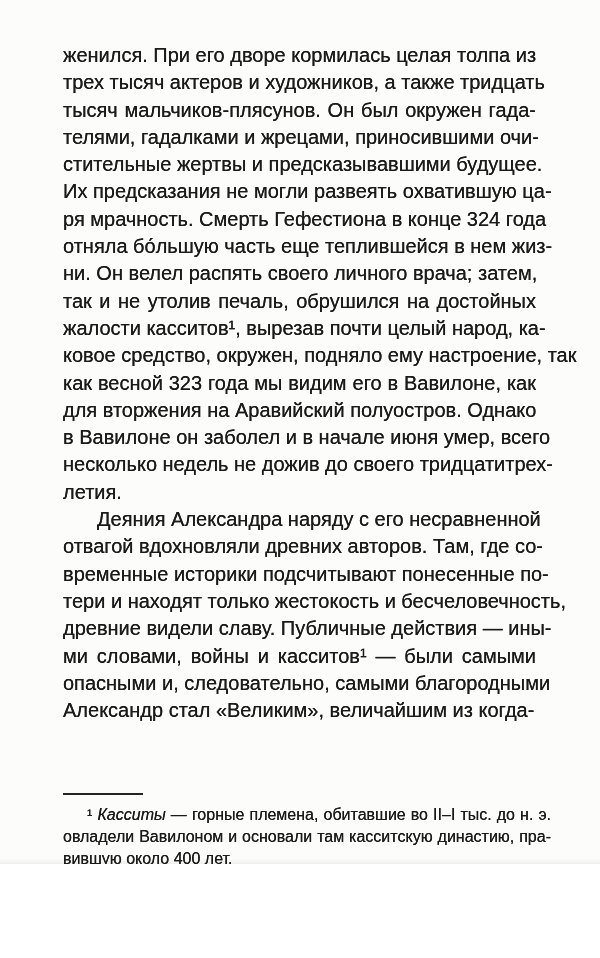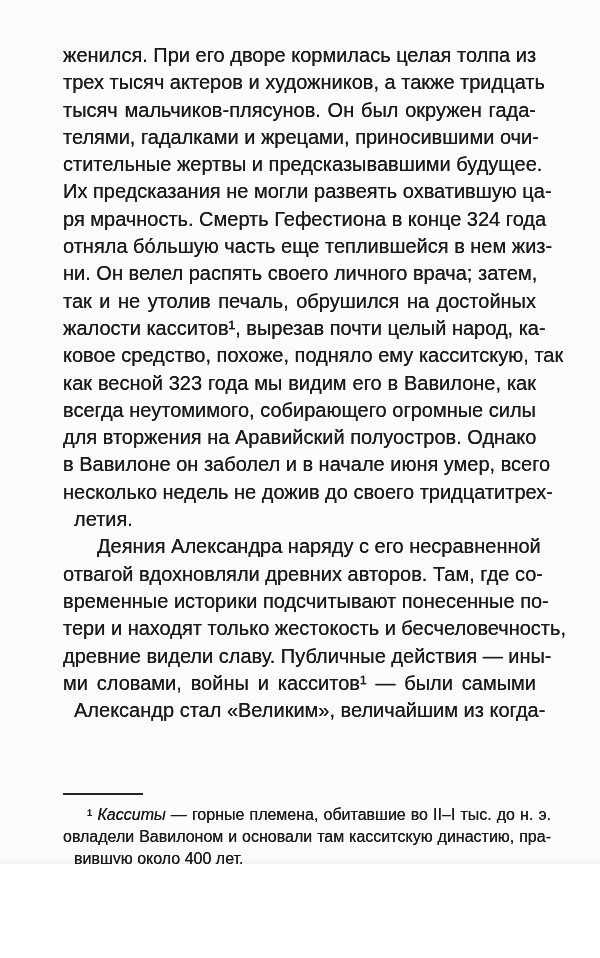--- a/index.html
+++ b/index.html
@@ -28,21 +28,21 @@
     width: 473px;
   }
   .line {
     font-size: 20px;
     line-height: 27.3px;
     white-space: nowrap;
     text-align: justify;
     text-align-last: justify;
     text-shadow: 0 0 0.5px currentColor;
   }
-  .line.last { text-align-last: left; margin-left: 11px; }
+  .line.last { text-align-last: left; }
   .line.indent { text-indent: 34px; }
   .footnote-sep {
     position: absolute;
     left: 63px;
     top: 793px;
     width: 80px;
     height: 2px;
     background: #242424;
   }
   .footnote {
@@ -77,35 +77,35 @@
         <div class="line">трех тысяч актеров и художников, а также тридцать</div>
         <div class="line">тысяч мальчиков-плясунов. Он был окружен гада-</div>
         <div class="line">телями, гадалками и жрецами, приносившими очи-</div>
         <div class="line">стительные жертвы и предсказывавшими будущее.</div>
         <div class="line">Их предсказания не могли развеять охватившую ца-</div>
         <div class="line">ря мрачность. Смерть Гефестиона в конце 324 года</div>
         <div class="line">отняла бо́льшую часть еще теплившейся в нем жиз-</div>
         <div class="line">ни. Он велел распять своего личного врача; затем,</div>
         <div class="line">так и не утолив печаль, обрушился на достойных</div>
         <div class="line">жалости касситов¹, вырезав почти целый народ, ка-</div>
-        <div class="line">ковое средство, похоже, подняло ему касситскую, так</div>
+        <div class="line">ковое средство, окружен, подняло ему настроение, так</div>
         <div class="line">как весной 323 года мы видим его в Вавилоне, как</div>
-        <div class="line">всегда неутомимого, собирающего огромные силы</div>
         <div class="line">для вторжения на Аравийский полуостров. Однако</div>
         <div class="line">в Вавилоне он заболел и в начале июня умер, всего</div>
         <div class="line">несколько недель не дожив до своего тридцатитрех-</div>
         <div class="line last">летия.</div>
       </div>
       <div class="paragraph">
         <div class="line indent">Деяния Александра наряду с его несравненной</div>
         <div class="line">отвагой вдохновляли древних авторов. Там, где со-</div>
         <div class="line">временные историки подсчитывают понесенные по-</div>
         <div class="line">тери и находят только жестокость и бесчеловечность,</div>
         <div class="line">древние видели славу. Публичные действия — ины-</div>
         <div class="line">ми словами, войны и касситов¹ — были самыми</div>
+        <div class="line">опасными и, следовательно, самыми благородными</div>
         <div class="line last">Александр стал «Великим», величайшим из когда-</div>
       </div>
     </div>
   <div class="footnote-sep"></div>
   <div class="footnote" id="footnote">
       <div class="line fn-first"><span>¹ </span><span class="fn-term">Касситы</span><span> — горные племена, обитавшие во II–I тыс. до н. э.</span></div>
       <div class="line">овладели Вавилоном и основали там касситскую династию, пра-</div>
       <div class="line last">вившую около 400 лет.</div>
     </div>
   <div class="page-number">27</div>

